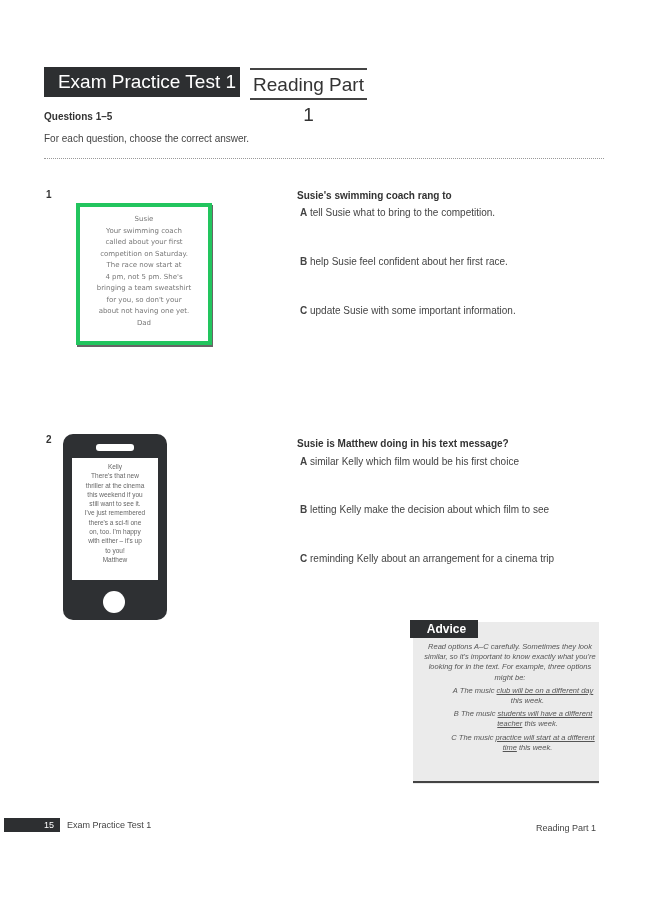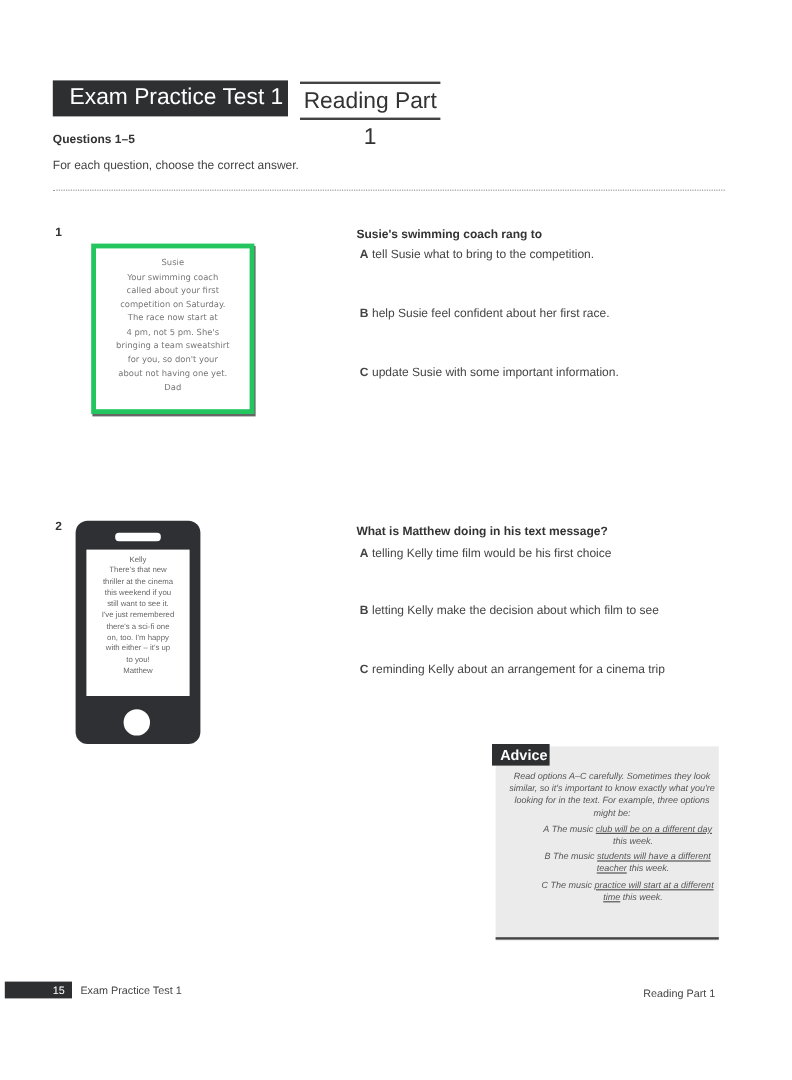--- a/index.html
+++ b/index.html
@@ -13,21 +13,21 @@
   .qnum { font-size:10px; font-weight:bold; color:#333; }
   .note { left:76px; top:203px; width:136px; height:142px; border:4px solid #22c55e; box-sizing:border-box; padding:7px 4px; text-align:center; font-family:"DejaVu Sans", sans-serif; font-size:7px; line-height:11.5px; color:#777; box-shadow:1px 2px 0 #666; }
   .phone { left:63px; top:434px; width:104px; height:186px; background:#2e3033; border-radius:10px; }
   .phone-speaker { left:33px; top:10px; width:38px; height:7px; background:#fff; border-radius:3px; }
   .phone-screen { left:9px; top:24px; width:86px; height:122px; background:#fff; padding:4px 5px; box-sizing:border-box; font-size:6.5px; line-height:9.3px; color:#666; }
   .phone-btn { left:40px; top:157px; width:22px; height:22px; border-radius:50%; background:#fff; }
   .q-stem { font-size:10px; font-weight:bold; color:#333; }
   .opt { font-size:10px; color:#444; }
   .opt .lbl { display:inline-block; width:13px; font-weight:bold; color:#444; }
   .advice { left:413px; top:622px; width:186px; height:162px; background:#ebebeb; }
-  .advice-hdr { left:410px; top:620px; width:48px; height:18px; background:#2d2f31; color:#fff; font-size:12px; line-height:18px; padding-left:5px; box-sizing:border-box; font-weight:bold; }
+  .advice-hdr { left:410px; top:620px; width:68px; height:18px; background:#2d2f31; color:#fff; font-size:12px; line-height:18px; padding-left:5px; box-sizing:border-box; font-weight:bold; }
   .advice-body { left:422px; top:642px; width:176px; font-size:7.5px; line-height:10.2px; color:#555; font-style:italic; }
   .advice-opt { margin-top:3px; padding-left:9px; text-indent:-9px;margin-left:26px; }
   .u { text-decoration:underline; }
   .advice-rule { left:413px; top:781px; width:186px; border-top:2px solid #444; }
   .foot-num { left:4px; top:818px; width:56px; height:14px; background:#2d2f31; color:#fff; font-size:9px; line-height:14px; text-align:right; padding-right:6px; box-sizing:border-box; }
   .foot-left { left:67px; top:820px; font-size:9px; color:#444; }
   .foot-right { left:536px; top:823px; font-size:9px; color:#444; }
 </style>
 </head>
 <body>
@@ -68,22 +68,22 @@
     <div>still want to see it.</div>
     <div>I've just remembered</div>
     <div>there's a sci-fi one</div>
     <div>on, too. I'm happy</div>
     <div>with either – it's up</div>
     <div>to you!</div>
     <div>Matthew</div>
   </div>
   <div class="abs phone-btn"></div>
 </div>
-<div class="abs q-stem" style="left:297px;top:438px;">What is Matthew doing in his text message?</div>
-<div class="abs opt" style="left:297px;top:456px;"><span class="lbl">A</span><span>telling Kelly time film would be his first choice</span></div>
+<div class="abs q-stem" style="left:297px;top:438px;">Susie is Matthew doing in his text message?</div>
+<div class="abs opt" style="left:297px;top:456px;"><span class="lbl">A</span><span>similar Kelly which film would be his first choice</span></div>
 <div class="abs opt" style="left:297px;top:504px;"><span class="lbl">B</span><span>letting Kelly make the decision about which film to see</span></div>
 <div class="abs opt" style="left:297px;top:553px;"><span class="lbl">C</span><span>reminding Kelly about an arrangement for a cinema trip</span></div>
 
 <div class="abs advice"></div>
 <div class="abs advice-hdr">Advice</div>
 <div class="abs advice-body">
   <div>Read options A–C carefully. Sometimes they look similar, so it's important to know exactly what you're looking for in the text. For example, three options might be:</div>
   <div class="advice-opt"><span>A</span>&nbsp;<span>The music </span><span class="u">club will be on a different day</span><span> this week.</span></div>
   <div class="advice-opt"><span>B</span>&nbsp;<span>The music </span><span class="u">students will have a different teacher</span><span> this week.</span></div>
   <div class="advice-opt"><span>C</span>&nbsp;<span>The music </span><span class="u">practice will start at a different time</span><span> this week.</span></div>

